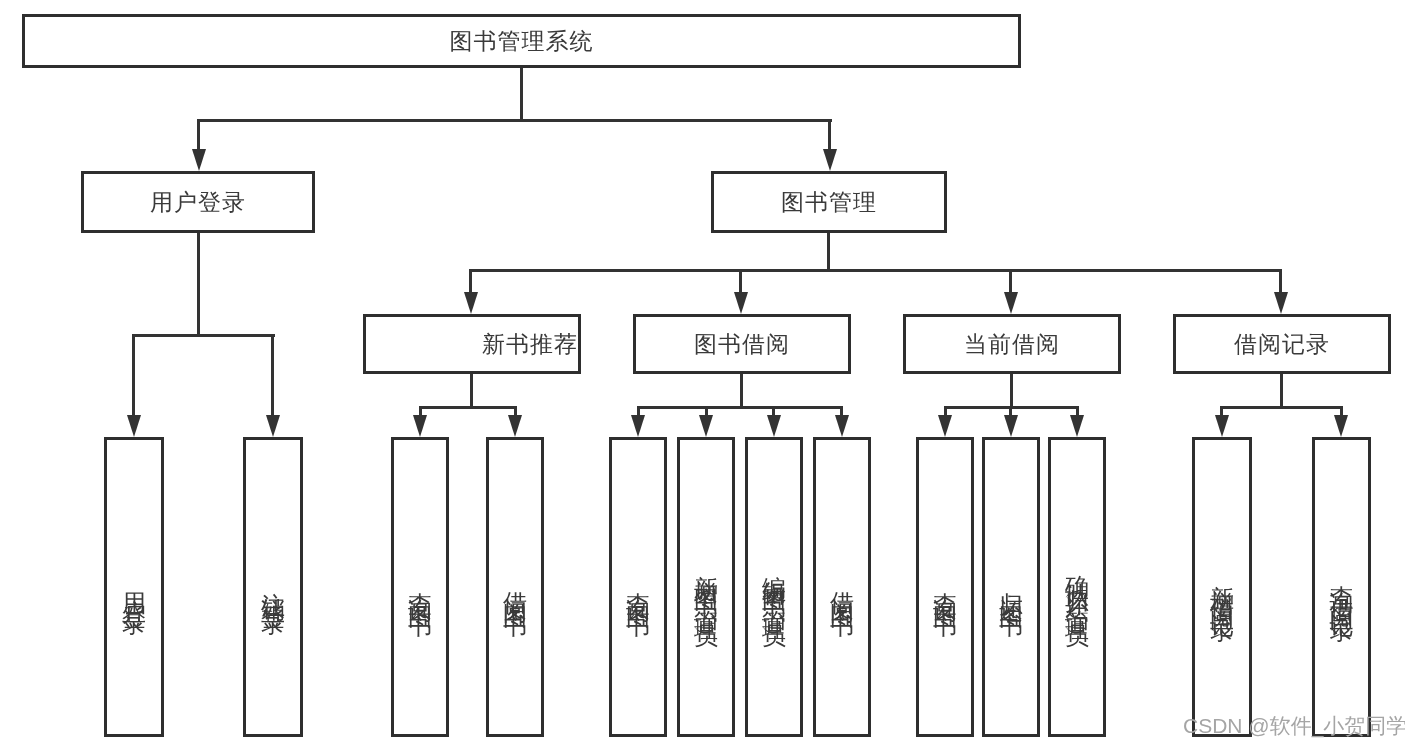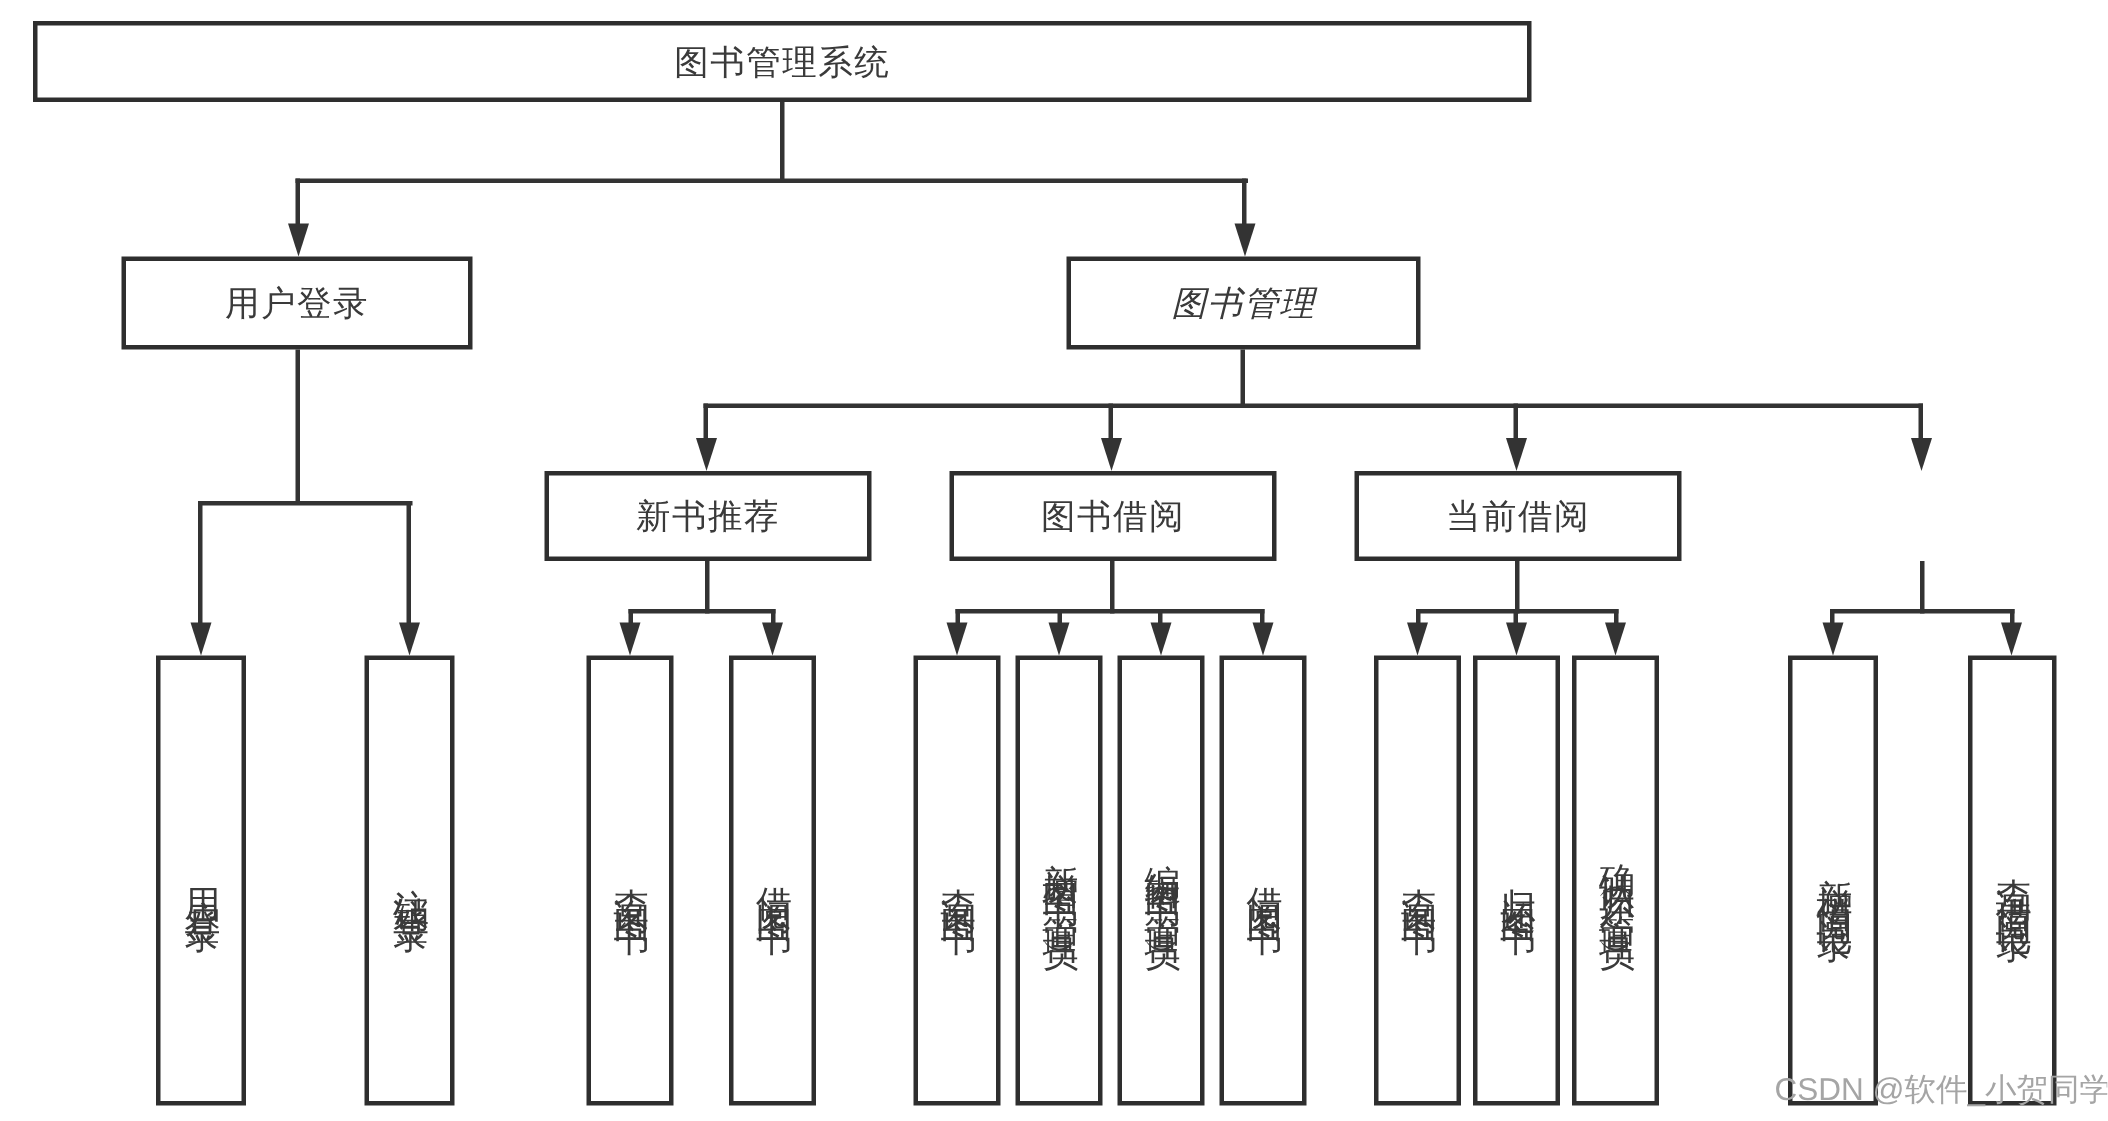--- a/index.html
+++ b/index.html
@@ -42,23 +42,23 @@
   .arrow {
     position: absolute;
     width: 0; height: 0;
     border-left: 7px solid transparent;
     border-right: 7px solid transparent;
     border-top: 22px solid #333333;
   }
   
   #b-root  { left: 22px;  top: 14px;  width: 999px; height: 54px; }
   #b-login { left: 81px;  top: 171px; width: 234px; height: 62px; }
-  #b-mgmt  { left: 711px; top: 171px; width: 236px; height: 62px; font-style: italic; }
-
-  #b-newrec { left: 363px;  top: 314px; width: 218px; height: 60px; }
+  #b-mgmt  { left: 711px; top: 171px; width: 236px; height: 62px; }
+
+  #b-newrec { left: 363px;  top: 314px; width: 218px; height: 60px; justify-content: flex-end; }
   #b-borrow { left: 633px;  top: 314px; width: 218px; height: 60px; }
   #b-curr   { left: 903px;  top: 314px; width: 218px; height: 60px; }
   #b-record { left: 1173px; top: 314px; width: 218px; height: 60px; }
 
   .leaf { top: 437px; height: 300px; width: 58px; }
   #b-l-login   { left: 104px; width: 60px; }
   #b-l-logout  { left: 243px; width: 60px; }
   #b-nr-query  { left: 391px; }
   #b-nr-borrow { left: 486px; }
   #b-bb-query  { left: 609px; }
@@ -97,20 +97,23 @@
 
   <div class="box" id="b-newrec">
     <span>新书推荐</span>
   </div>
   <div class="box" id="b-curr">
     <span>当前借阅</span>
   </div>
   <div class="box" id="b-borrow">
     <span>图书借阅</span>
   </div>
+  <div class="box" id="b-record">
+    <span>借阅记录</span>
+  </div>
 
   <div class="box leaf" id="b-l-login">
     <span class="vtext">用户登录</span>
   </div>
   <div class="box leaf" id="b-l-logout">
     <span class="vtext">注销登录</span>
   </div>
 
   <div class="box leaf" id="b-nr-query">
     <span class="vtext">查询图书</span>

